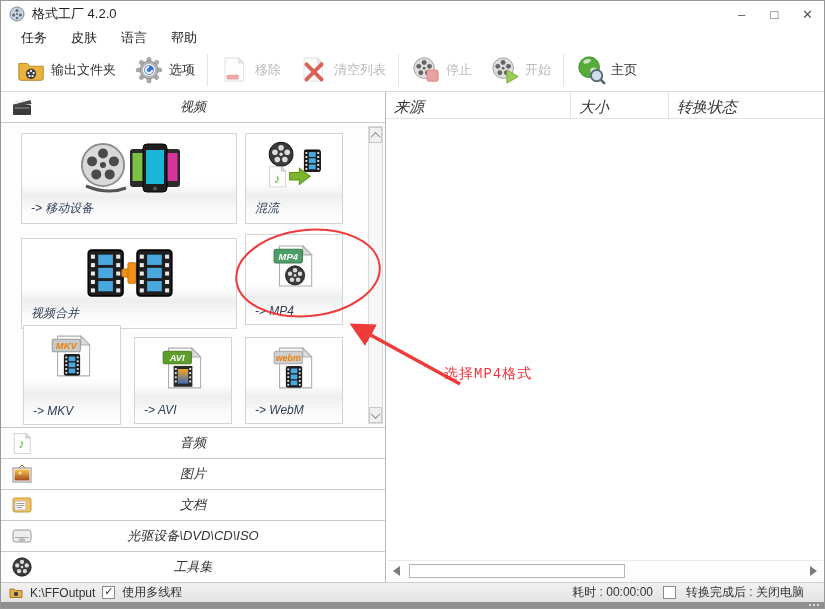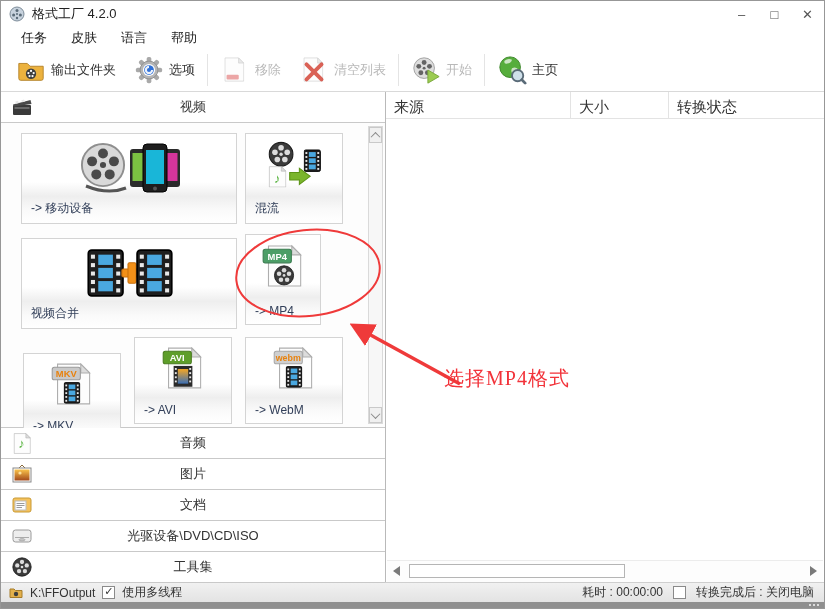--- a/index.html
+++ b/index.html
@@ -16,21 +16,21 @@
   
   .menubar{height:22px;flex:0 0 auto;display:flex;align-items:center;padding-left:8px;}
   .menu-item{font-size:13px;color:#222;padding:2px 12px;}
   
   .toolbar{height:42px;flex:0 0 auto;display:flex;align-items:center;padding-left:6px;
            border-bottom:1px solid #d9d9d9;}
   .tb-btn{display:flex;align-items:center;gap:5px;padding:0 9px;height:38px;font-size:13px;color:#333;}
   .tb-btn.disabled{color:#b9b9b9;}
   .tb-sep{width:1px;height:32px;background:#e4e4e4;margin:0 3px;flex:0 0 auto;}
   
-  .main{flex:1;display:flex;min-height:0;}
+  .main{flex:1;display:flex;min-height:0;font-style:italic;}
   .left-panel{width:385px;flex:0 0 auto;border-right:1px solid #b9b9b9;box-sizing:border-box;
               display:flex;flex-direction:column;background:#fff;}
   .accordion-header,.cat-row{height:31px;flex:0 0 auto;box-sizing:border-box;
               border-bottom:1px solid #c9c9c9;display:flex;align-items:center;position:relative;background:#fff;}
   .cat-icon{position:absolute;left:10px;top:50%;transform:translateY(-50%);line-height:0;}
   .cat-label{flex:1;text-align:center;font-size:13px;color:#333;}
   .tile-area{height:305px;flex:0 0 auto;position:relative;background:#fdfdfd;
              border-bottom:1px solid #c9c9c9;box-sizing:border-box;}
   .tile{position:absolute;box-sizing:border-box;border:1px solid #d4d4d4;
         background:linear-gradient(#ffffff 54%,#eeeeee 70%,#fafafa 86%,#ffffff 100%);}
@@ -55,34 +55,34 @@
   .h-scroll{position:absolute;left:1px;right:1px;bottom:0;height:21px;background:#fdfdfd;
             border-top:1px solid #ececec;}
   .h-thumb{position:absolute;left:22px;top:3px;width:216px;height:14px;background:#fff;
            border:1px solid #b5b5b5;box-sizing:border-box;}
   .h-arrow{position:absolute;top:5px;width:0;height:0;border-top:5px solid transparent;border-bottom:5px solid transparent;}
   .h-arrow.left{left:6px;border-right:7px solid #7a7a7a;}
   .h-arrow.right{right:6px;border-left:7px solid #7a7a7a;}
   
   .statusbar{height:20px;flex:0 0 auto;background:linear-gradient(#f1f1f1,#e3e3e3);
              border-top:1px solid #cfcfcf;display:flex;align-items:center;gap:7px;
-             padding:0 10px 0 8px;font-size:12px;color:#333;box-sizing:border-box;}
+             padding:0 20px 0 8px;font-size:12px;color:#333;box-sizing:border-box;}
   .sb-right{margin-left:auto;display:flex;align-items:center;gap:10px;}
   .cb{width:13px;height:13px;box-sizing:border-box;border:1px solid #8a8a8a;background:#fff;
       position:relative;flex:0 0 auto;}
   .cb.checked::after{content:"✓";position:absolute;left:1px;top:-2px;font-size:11px;color:#333;}
   .bottom-strip{height:6px;flex:0 0 auto;background:#8f8f8f;position:relative;}
   .grip{position:absolute;right:4px;top:1px;width:12px;height:4px;
         background:radial-gradient(circle at 2px 2px,#dcdcdc 1px,transparent 1.2px),
                    radial-gradient(circle at 6px 2px,#dcdcdc 1px,transparent 1.2px),
                    radial-gradient(circle at 10px 2px,#dcdcdc 1px,transparent 1.2px);}
   
   .annotation-layer{position:absolute;inset:0;pointer-events:none;z-index:60;}
-  .annotation-text{position:absolute;left:444px;top:365px;font-size:20px;color:#f2333a;
-                   font-family:Liberation Serif, serif;letter-spacing:1px;}
+  .annotation-text{position:absolute;left:444px;top:365px;font-size:14px;color:#f2333a;
+                   font-family:Liberation Mono, monospace;letter-spacing:1px;}
   svg{display:block;}
   .hidden-defs{position:absolute;width:0;height:0;overflow:hidden;}
 </style>
 </head>
 <body>
 
 <svg class="hidden-defs" aria-hidden="true">
   <defs>
     <symbol id="sym-page" viewBox="0 0 32 38">
       <path d="M2 1 h21 l8 8 v28 h-29 z" fill="#fdfdfd" stroke="#aeaeae"></path>
@@ -210,20 +210,29 @@
           <path d="M8 10 L24 26 M24 10 L8 26" stroke="#d4473a" stroke-width="4.2" stroke-linecap="round" opacity="0.85"></path>
         </svg>
       </span>
       <span>清空列表</span>
     </div>
     <div class="tb-sep"></div>
     <div class="tb-btn disabled">
       <span>
         <svg width="30" height="30" viewBox="0 0 32 32">
           <use href="#sym-reel-silver" x="2" y="2" width="24" height="24" opacity="0.85"></use>
+          <rect x="17" y="16" width="12" height="12" rx="2" fill="#e9a0a0" stroke="#d88a8a"></rect>
+        </svg>
+      </span>
+      <span>停止</span>
+    </div>
+    <div class="tb-btn disabled">
+      <span>
+        <svg width="30" height="30" viewBox="0 0 32 32">
+          <use href="#sym-reel-silver" x="2" y="2" width="24" height="24" opacity="0.85"></use>
           <polygon points="18,16 30,23 18,30" fill="#9ccc52" stroke="#7aa83c"></polygon>
         </svg>
       </span>
       <span>开始</span>
     </div>
     <div class="tb-sep"></div>
     <div class="tb-btn">
       <span>
         <svg width="30" height="30" viewBox="0 0 32 32">
           <circle cx="14" cy="13" r="11" fill="#56ad3c" stroke="#3b8528"></circle>
@@ -292,33 +301,33 @@
               <g fill="#f29018" stroke="#c8700e">
                 <rect x="48" y="24" width="20" height="8" rx="1.5"></rect>
                 <rect x="54" y="18" width="8" height="20" rx="1.5"></rect>
               </g>
               <use href="#sym-strip" x="62" y="3" width="36" height="50"></use>
             </svg>
           </div>
           <div class="tile-label">视频合并</div>
         </div>
 
-        <div class="tile" style="left:244px;top:111px;width:76px;height:91px">
+        <div class="tile" style="left:244px;top:111px;width:98px;height:91px">
           <div class="tile-icon">
             <svg width="46" height="52" viewBox="0 0 44 48">
               <use href="#sym-page" x="6" y="2" width="34" height="44"></use>
               <rect x="3" y="8" width="27" height="13" rx="2" fill="#4c9e67" stroke="#3a7d50"></rect>
               <text x="16.5" y="18" font-size="9" font-weight="bold" fill="#fff" text-anchor="middle">MP4</text>
               <use href="#sym-reel" x="13" y="23" width="20" height="20"></use>
             </svg>
           </div>
           <div class="tile-label">-&gt; MP4</div>
         </div>
 
-        <div class="tile" style="left:22px;top:230px;width:98px;height:87px">
+        <div class="tile" style="left:22px;top:202px;width:98px;height:100px">
           <div class="tile-icon">
             <svg width="46" height="50" viewBox="0 0 44 48">
               <use href="#sym-page" x="6" y="2" width="34" height="44"></use>
               <rect x="3" y="8" width="27" height="12" rx="2" fill="#c9c9c9" stroke="#9a9a9a"></rect>
               <text x="16.5" y="17.5" font-size="9" font-weight="bold" fill="#e8820e" text-anchor="middle">MKV</text>
               <use href="#sym-strip" x="14" y="22" width="16" height="21"></use>
             </svg>
           </div>
           <div class="tile-label">-&gt; MKV</div>
         </div>

